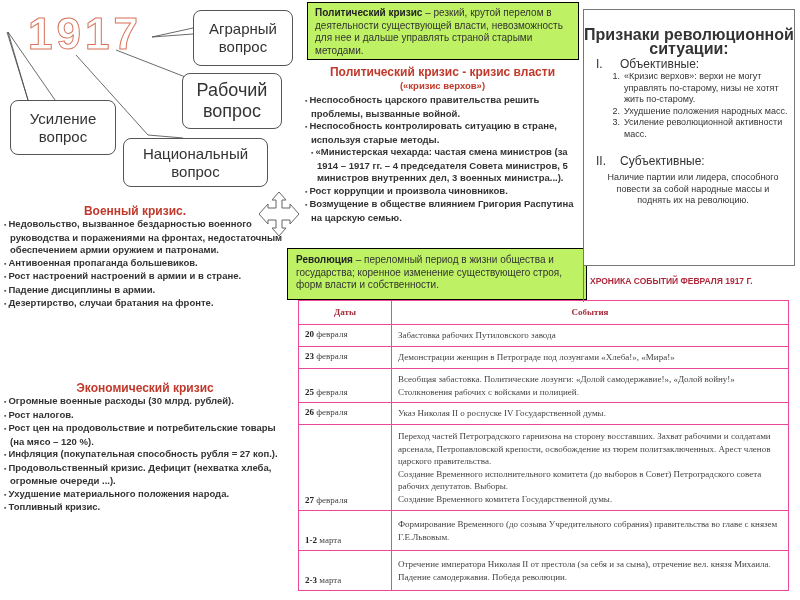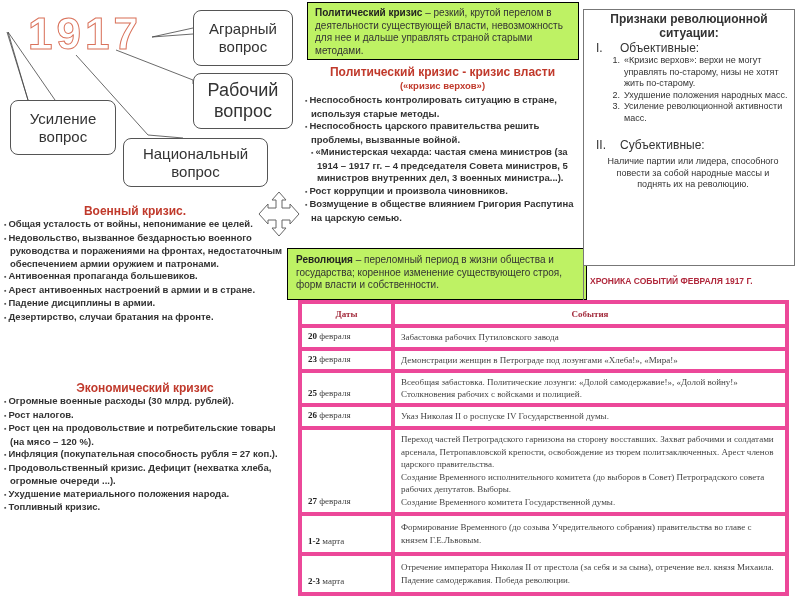--- a/index.html
+++ b/index.html
@@ -22,21 +22,21 @@
     .bubble {
       background: #fff;
       border: 1px solid #555;
       border-radius: 8px;
       text-align: center;
       color: #333;
       display: flex; align-items: center; justify-content: center;
       line-height: 1.18;
     }
     .b-agr { left: 193px; top: 10px; width: 100px; height: 56px; font-size: 15px; }
-    .b-rab { left: 193px; top: 73px; width: 100px; height: 56px; font-size: 18px; }
+    .b-rab { left: 182px; top: 73px; width: 100px; height: 56px; font-size: 18px; }
     .b-voen { left: 10px; top: 100px; width: 106px; height: 55px; font-size: 15px; }
     .b-nac { left: 123px; top: 138px; width: 145px; height: 49px; font-size: 15px; }
 
     svg.lines { position: absolute; left: 0; top: 0; }
 
     
     .defbox {
       border: 1px solid #000000; background: #bef264;
       font-size: 10px; line-height: 12.5px; color: #333;
       padding: 4px 7px;
@@ -66,21 +66,21 @@
     
     .cross { left: 258px; top: 191px; }
 
     
     .signs {
       left: 583px; top: 9px; width: 212px; height: 257px;
       border: 1px solid #777; background: #fff;
       color: #333;
     }
     .signs-title {
-      text-align: center; font-weight: bold; font-size: 12px; line-height: 14px; margin-top: 2px;
+      text-align: center; font-weight: bold; font-size: 16px; line-height: 14px; margin-top: 18px;
     }
     .signs .sec { display: flex; font-size: 12px; margin-top: 1px; }
     .signs .sec .num { width: 36px; padding-left: 12px; }
     .signs ol { list-style: none; font-size: 9px; line-height: 11.5px; }
     .signs ol li { display: flex; }
     .signs ol li .n { width: 12px; flex: none; text-align: right; margin-right: 4px; }
     .signs .subj-text {
       font-size: 9px; line-height: 11.5px; text-align: center; padding: 0 14px 0 22px;
     }
 
@@ -96,21 +96,21 @@
     .eco-title { left: 0; top: 381px; width: 290px; text-align: center; color: #c0392b; font-weight: bold; font-size: 12px; }
     .eco-list { left: 2px; top: 395px; width: 290px; }
 
     
     table.chron {
       position: absolute; left: 298px; top: 300px; width: 491px;
       border-collapse: collapse;
       font-family: "Liberation Serif", serif; font-size: 9px; color: #444;
     }
     table.chron th, table.chron td {
-      border: 4px solid #ec4899; padding: 2px 6px; vertical-align: middle; line-height: 12.5px;
+      border: 1px solid #ec4899; padding: 2px 6px; vertical-align: middle; line-height: 12.5px;
     }
     table.chron th { color: #a32c3d; font-weight: bold; height: 24px; }
     table.chron td.date { width: 93px; vertical-align: bottom; padding-bottom: 4px; }
     table.chron td.date b { color: #222; }
     table.chron tr { }
   </style>
 </head>
 <body>
 
 <svg class="lines" width="300" height="200">
@@ -129,22 +129,22 @@
 <div class="abs bubble b-voen">Усиление вопрос</div>
 <div class="abs bubble b-nac">Национальный вопрос</div>
 
 <div class="abs defbox def-pol">
   <b>Политический кризис</b><span> – резкий, крутой перелом в деятельности существующей власти, невозможность для нее и дальше управлять страной старыми методами.</span>
 </div>
 
 <div class="abs pol-title">Политический кризис - кризис власти</div>
 <div class="abs pol-sub">(«кризис верхов»)</div>
 <ul class="abs list pol-list">
+  <li>Неспособность царского правительства решить проблемы, вызванные войной.</li>
   <li>Неспособность контролировать ситуацию в стране, используя старые методы.</li>
-  <li>Неспособность царского правительства решить проблемы, вызванные войной.</li>
   <li class="ind">«Министерская чехарда: частая смена министров (за 1914 – 1917 гг. – 4 председателя Совета министров, 5 министров внутренних дел, 3 военных министра...).</li>
   <li>Рост коррупции и произвола  чиновников.</li>
   <li>Возмущение в обществе влиянием Григория Распутина на царскую семью.</li>
 </ul>
 
 <svg class="abs cross" width="42" height="46" viewBox="0 0 42 46">
   <path d="M21,1 L28,9 L24,9 L24,17 L32,17 L32,13 L41,23 L32,33 L32,29 L24,29 L24,37 L28,37 L21,45 L14,37 L18,37 L18,29 L10,29 L10,33 L1,23 L10,13 L10,17 L18,17 L18,9 L14,9 Z" fill="#fff" stroke="#666" stroke-width="1"></path>
 </svg>
 
 <div class="abs defbox def-rev">
@@ -176,24 +176,23 @@
     <span>Субъективные:</span>
   </div>
   <div class="subj-text" style="margin-top:4px;">Наличие партии или лидера, способного повести за собой народные массы и поднять их на революцию.</div>
 </div>
 
 <div class="abs chron-rule"></div>
 <div class="abs chron-title">ХРОНИКА СОБЫТИЙ ФЕВРАЛЯ 1917 Г.</div>
 
 <div class="abs mil-title">Военный кризис.</div>
 <ul class="abs list mil-list">
-  <li>Общая усталость от войны, непонимание ее целей.</li>
   <li>Недовольство, вызванное бездарностью военного руководства и поражениями на фронтах, недостаточным обеспечением армии оружием и патронами.</li>
   <li>Антивоенная пропаганда большевиков.</li>
-  <li>Арест антивоенных настроений в армии и в стране.</li>
+  <li>Рост настроений настроений в армии и в стране.</li>
   <li>Падение дисциплины в армии.</li>
   <li>Дезертирство, случаи братания на фронте.</li>
 </ul>
 
 <div class="abs eco-title">Экономический кризис</div>
 <ul class="abs list eco-list">
   <li>Огромные военные расходы (30 млрд. рублей).</li>
   <li>Рост налогов.</li>
   <li>Рост цен на продовольствие и потребительские товары (на мясо – 120 %).</li>
   <li>Инфляция (покупательная способность рубля = 27 коп.).</li>

